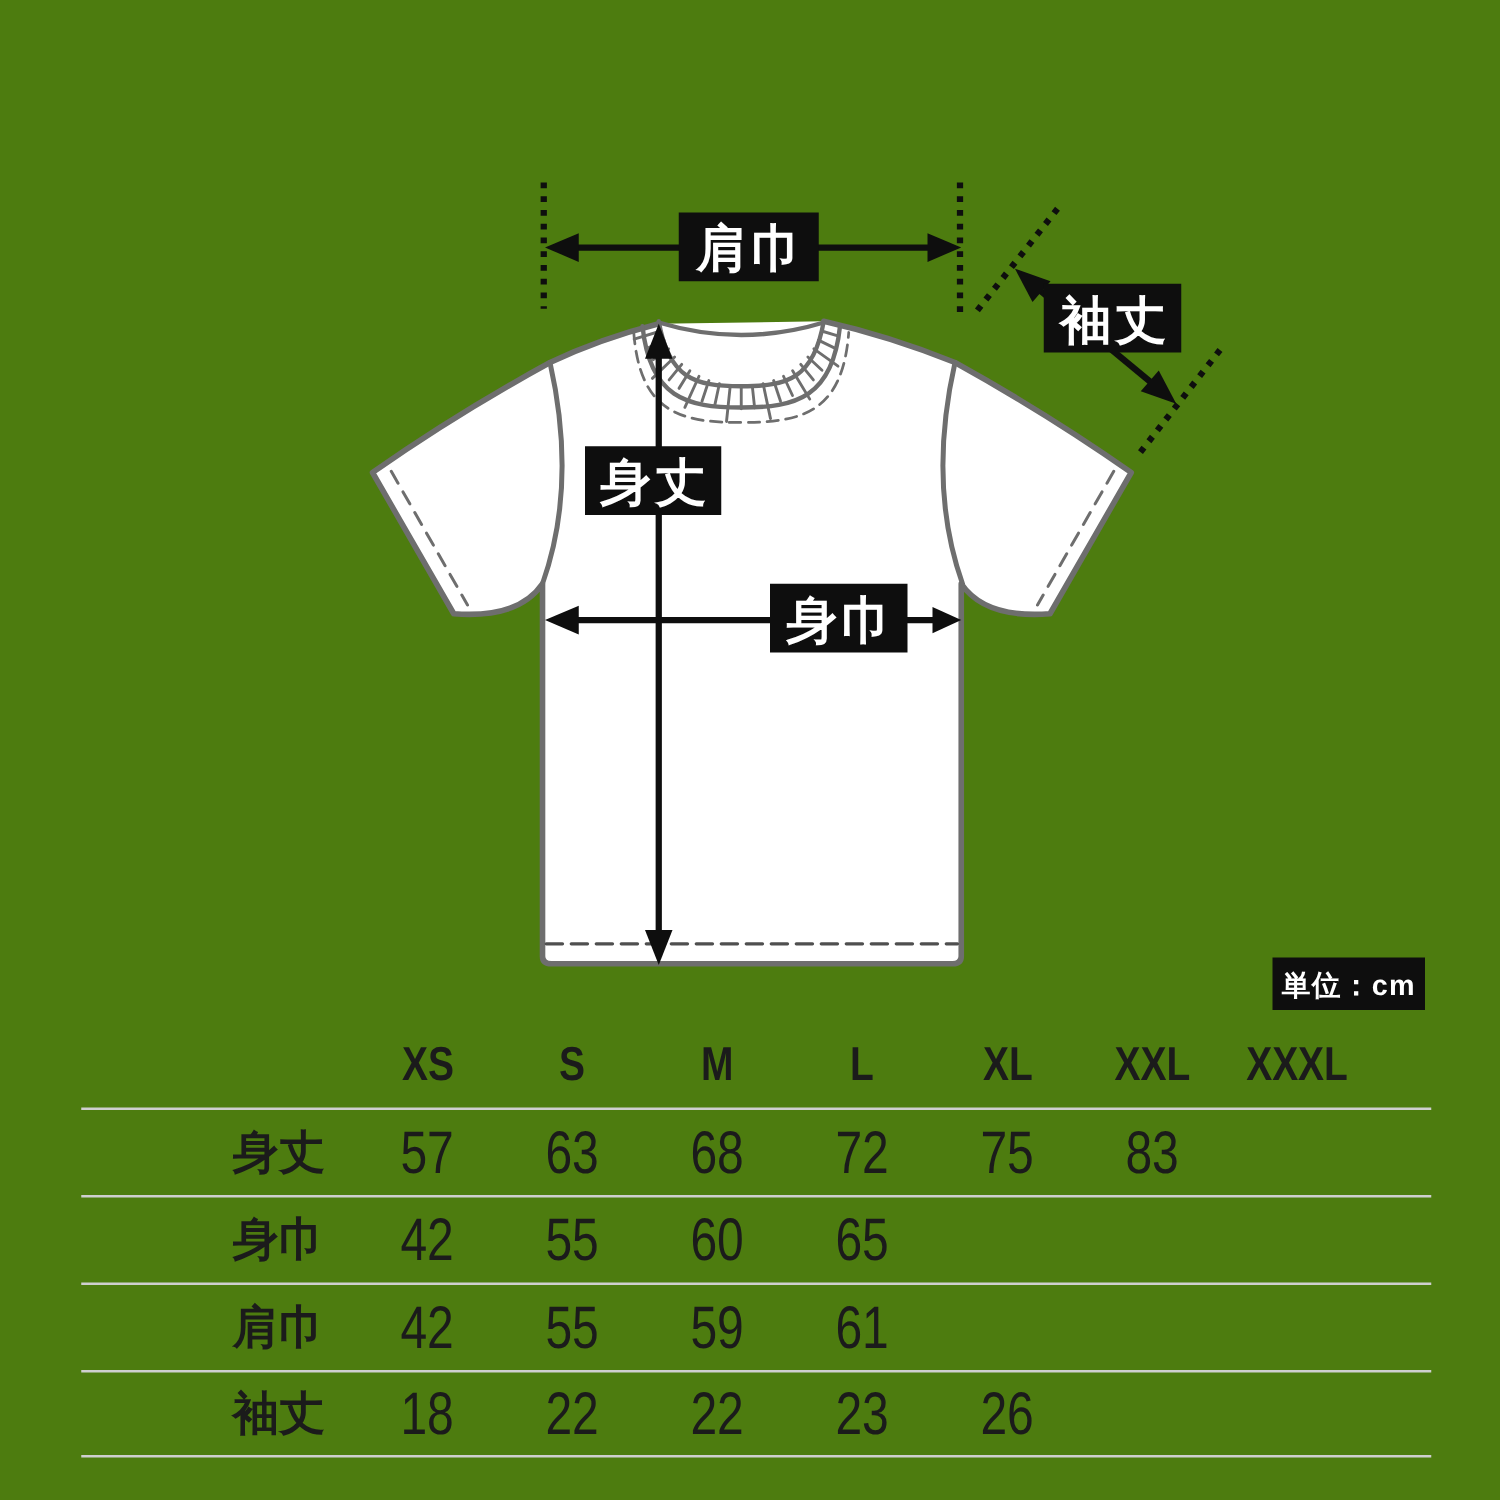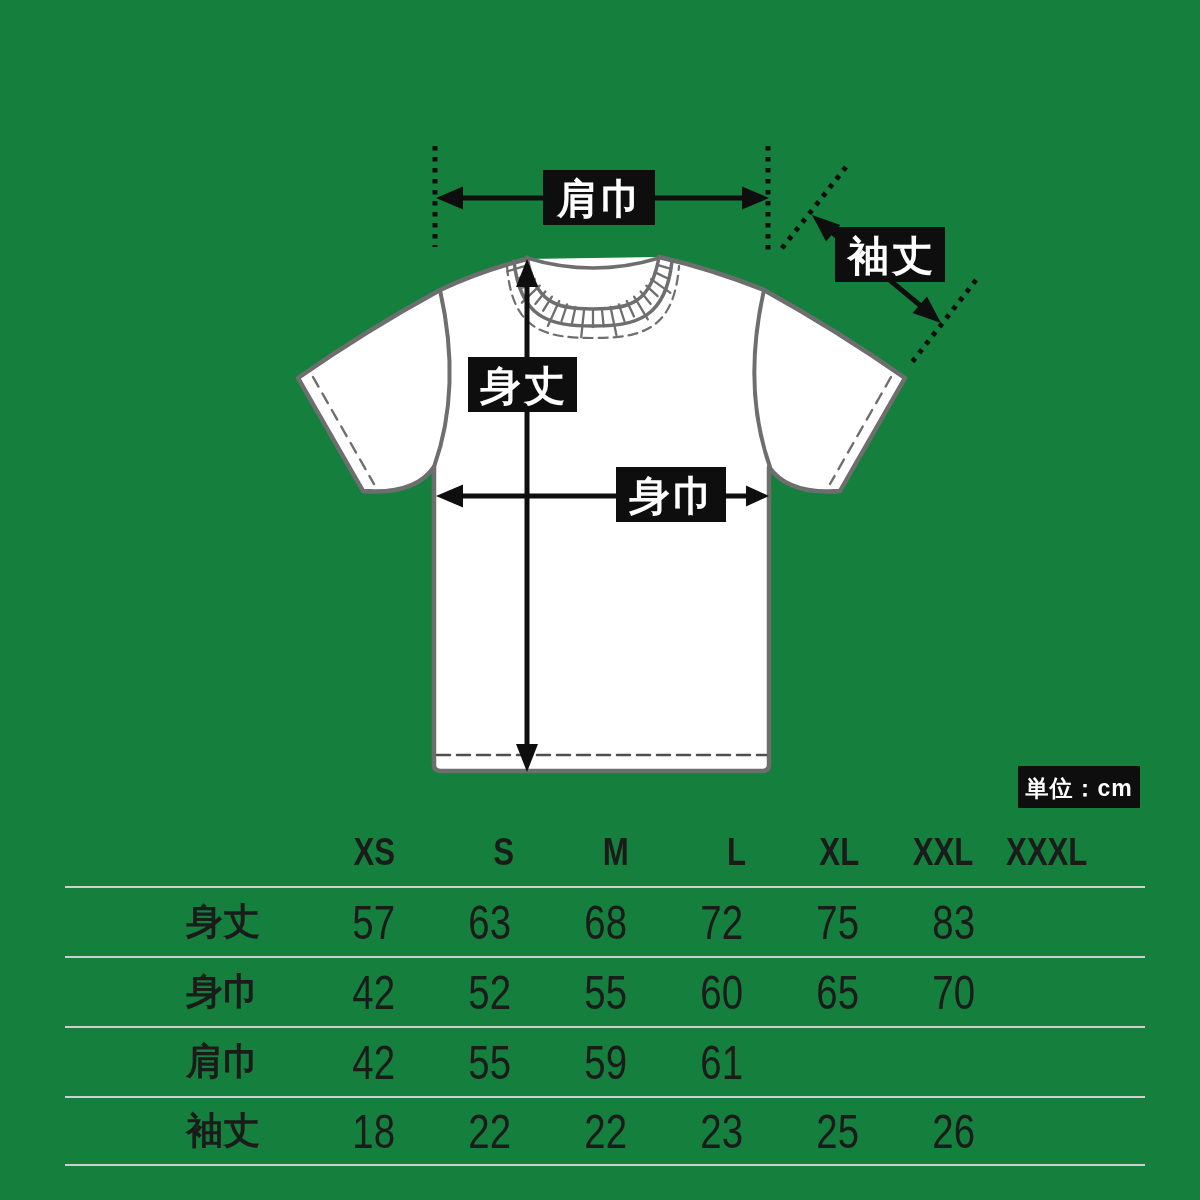--- a/index.html
+++ b/index.html
@@ -1,38 +1,38 @@
 <!DOCTYPE html>
 <html><head>
 <meta charset="utf-8">
 <style>
   html,body{margin:0;padding:0;background:#ffffff;}
   .stage{
-    position:relative;width:1200px;height:1200px;background:#15803d;overflow:hidden;
+    position:relative;width:1200px;height:1200px;background:#4d7c0f;overflow:hidden;
     font-family:"Liberation Sans","DejaVu Sans",sans-serif;color:#1b1b1b;
   }
   .diagram-svg{position:absolute;left:0;top:0;}
   .measure-label-text{
     font-family:"Liberation Sans","DejaVu Sans",sans-serif;
     font-size:41px;font-weight:bold;fill:#ffffff;letter-spacing:3px;
   }
   .unit-text{
     font-family:"Liberation Sans","DejaVu Sans",sans-serif;
     font-size:23px;font-weight:bold;fill:#ffffff;letter-spacing:1px;
   }
   
   .size-table{position:absolute;left:65px;top:818px;width:1080px;}
   .trow{
     display:grid;grid-template-columns:219px repeat(7,116px);
     align-items:center;height:70px;box-sizing:border-box;
   }
   .trow.thead{height:68px;}
   .trow.tdata{border-top:2px solid #cfcfcf;}
   .trow.tdata:last-child{border-bottom:2px solid #cfcfcf;}
-  .tcell{text-align:right;white-space:nowrap;}
+  .tcell{text-align:center;white-space:nowrap;}
   .tcell.head span{
     display:inline-block;font-size:38px;font-weight:bold;
     transform:scaleX(0.82);transform-origin:center;
   }
   .tcell.rlabel{
     text-align:right;padding-right:24px;font-size:37px;font-weight:bold;
   }
   .tcell.num span{
     display:inline-block;font-size:48px;font-weight:400;
     transform:scaleX(0.8);transform-origin:center;
@@ -155,38 +155,35 @@
       <div class="tcell num"><span>63</span></div>
       <div class="tcell num"><span>68</span></div>
       <div class="tcell num"><span>72</span></div>
       <div class="tcell num"><span>75</span></div>
       <div class="tcell num"><span>83</span></div>
     </div>
 
     <div class="trow tdata">
       <div class="tcell rlabel">身巾</div>
       <div class="tcell num"><span>42</span></div>
-      <div class="tcell num"><span>52</span></div>
       <div class="tcell num"><span>55</span></div>
       <div class="tcell num"><span>60</span></div>
       <div class="tcell num"><span>65</span></div>
-      <div class="tcell num"><span>70</span></div>
     </div>
 
     <div class="trow tdata">
       <div class="tcell rlabel">肩巾</div>
       <div class="tcell num"><span>42</span></div>
       <div class="tcell num"><span>55</span></div>
       <div class="tcell num"><span>59</span></div>
       <div class="tcell num"><span>61</span></div>
     </div>
 
     <div class="trow tdata">
       <div class="tcell rlabel">袖丈</div>
       <div class="tcell num"><span>18</span></div>
       <div class="tcell num"><span>22</span></div>
       <div class="tcell num"><span>22</span></div>
       <div class="tcell num"><span>23</span></div>
-      <div class="tcell num"><span>25</span></div>
       <div class="tcell num"><span>26</span></div>
     </div>
   </div>
 </div>
 
 </body></html>

